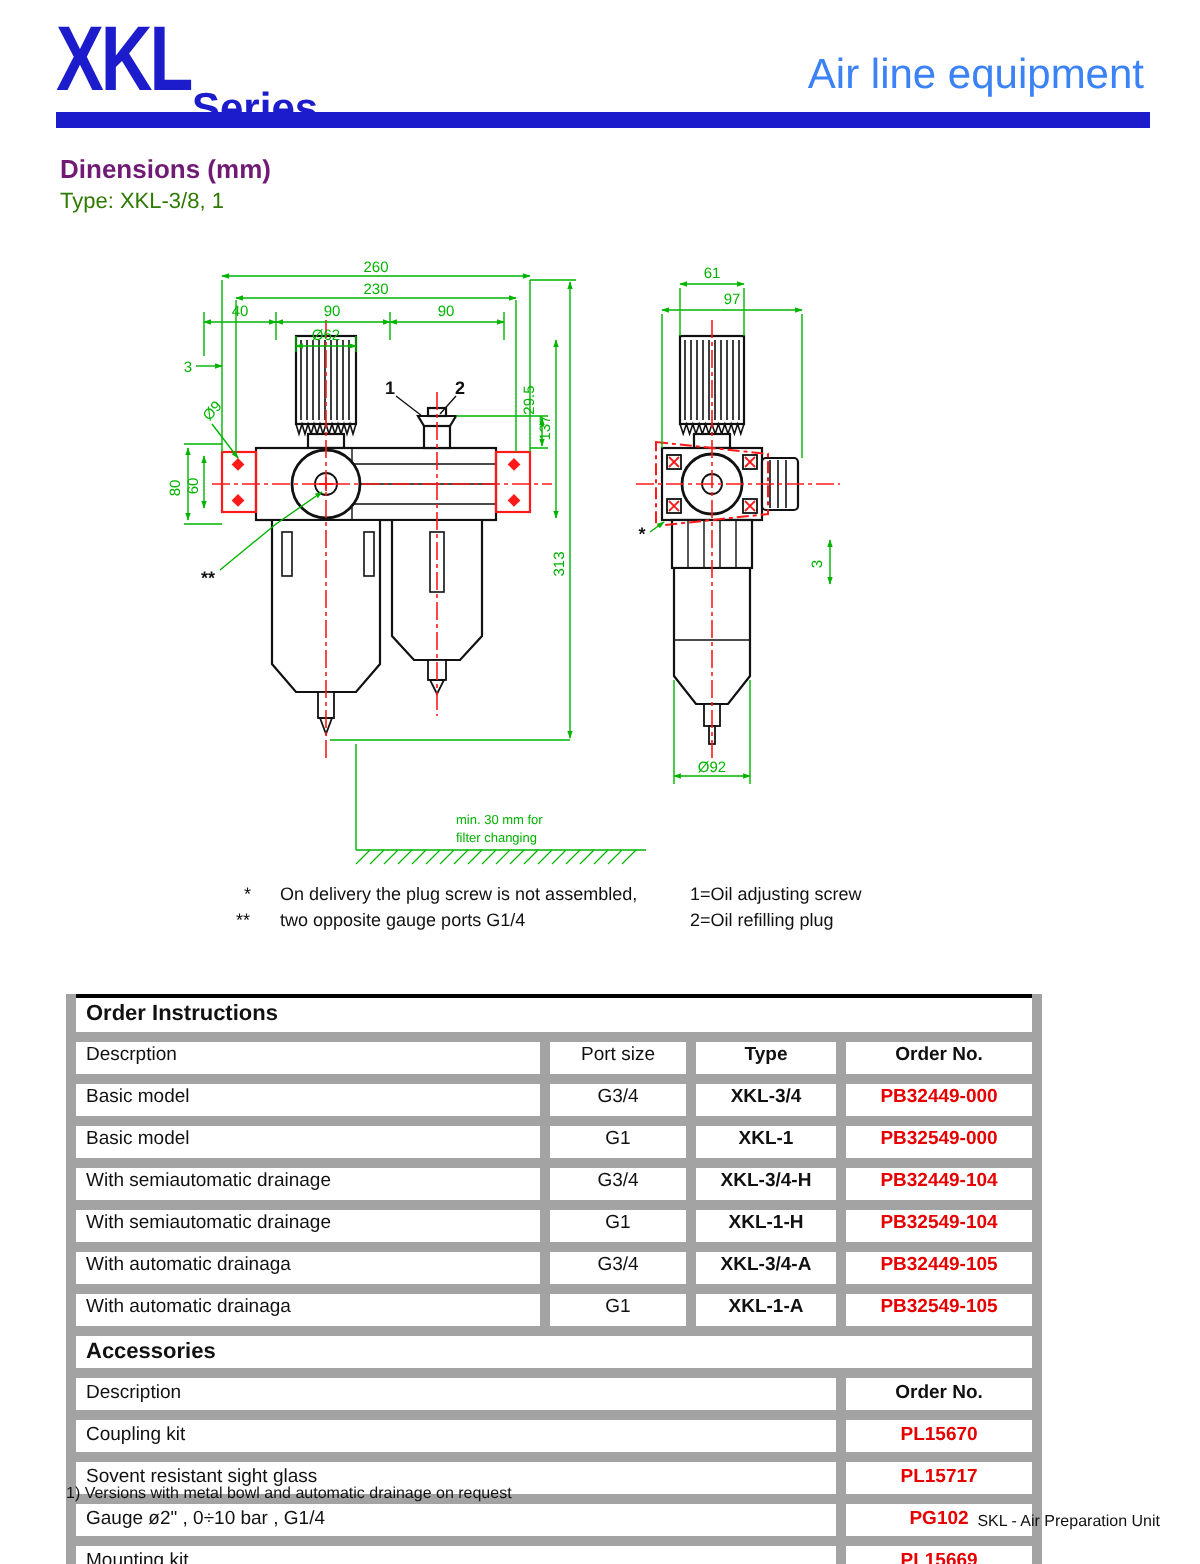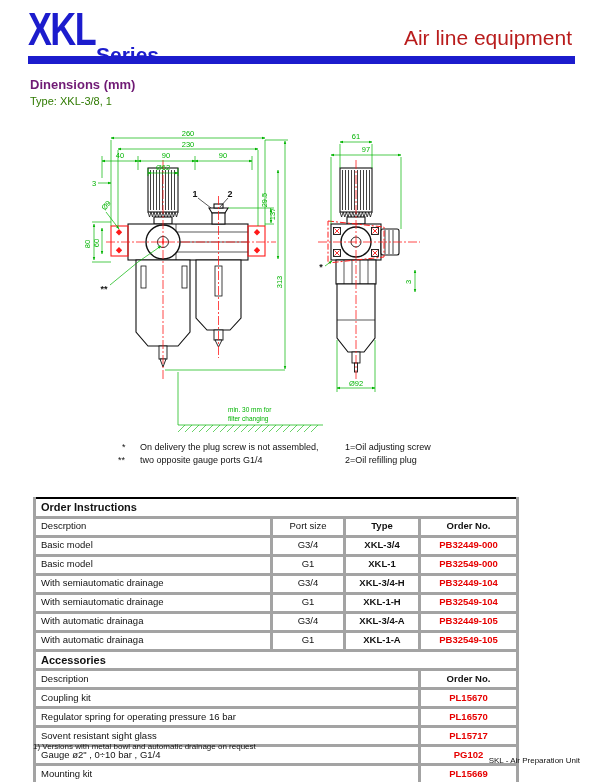--- a/index.html
+++ b/index.html
@@ -6,31 +6,31 @@
   .page{
     position:relative;width:600px;height:782px;background:#ffffff;
     font-family:"Liberation Sans", sans-serif;color:#111;overflow:hidden;
     margin:0 auto;
   }
   .abs{position:absolute;}
   
   .brand{left:28px;top:6px;color:#1c1ccd;font-weight:700;font-size:46px;
          letter-spacing:-2px;transform:scaleX(.78);transform-origin:left top;line-height:1;}
   .brand-sub{left:96px;top:43px;color:#1c1ccd;font-weight:700;font-size:21px;}
-  .head-title{right:28px;top:26px;color:#b91c1c;font-size:21px;font-weight:400;}
+  .head-title{right:28px;top:26px;color:#3b82f6;font-size:21px;font-weight:400;}
   .blue-bar{left:28px;top:56px;width:547px;height:8px;background:#1c1ccd;}
   
   .sec-h{left:30px;top:77px;color:#701a75;font-weight:700;font-size:13px;}
   .sec-t{left:30px;top:95px;color:#2f7a00;font-size:11px;}
   
   .note{font-size:9px;color:#111;}
   
   table.spec{position:absolute;left:33px;top:497px;width:483px;border-collapse:collapse;
              font-size:9.5px;color:#111;table-layout:fixed;padding-left:31px;}
-  table.spec td{border:3px solid #a3a3a3;padding:2px 5px;height:12px;line-height:1.15;
+  table.spec td{border:5px solid #a3a3a3;padding:2px 5px;height:12px;line-height:1.15;
                 overflow:hidden;white-space:nowrap;}
   table.spec{border:2px solid #000;}
   td.title{font-weight:700;font-size:11px;border-top:2px solid #000 !important;
            border-bottom:2px solid #000 !important;}
   td.c{text-align:center;}
   td.b{font-weight:700;}
   td.red{color:#e60000;font-weight:700;text-align:center;}
   .footnote{left:33px;top:742px;font-size:8px;color:#111;}
   .footer{left:420px;top:756px;width:160px;text-align:right;font-size:8px;color:#111;}
   svg text{font-family:"Liberation Sans", sans-serif;}
@@ -240,24 +240,20 @@
         </tr>
     <tr>
       <td colspan="3">Description</td>
       <td class="c b">Order No.</td>
     </tr>
     <tr>
       <td colspan="3">Coupling kit</td>
       <td class="red">PL15670</td>
     </tr>
     <tr>
-      <td colspan="3">Regulator spring for operating pressure 16 bar</td>
-      <td class="red">PL16570</td>
-    </tr>
-    <tr>
       <td colspan="3">Sovent resistant sight glass</td>
       <td class="red">PL15717</td>
     </tr>
     <tr>
       <td colspan="3">Gauge ø2" , 0÷10 bar , G1/4</td>
       <td class="red">PG102</td>
     </tr>
     <tr>
       <td colspan="3">Mounting kit</td>
       <td class="red">PL15669</td>

